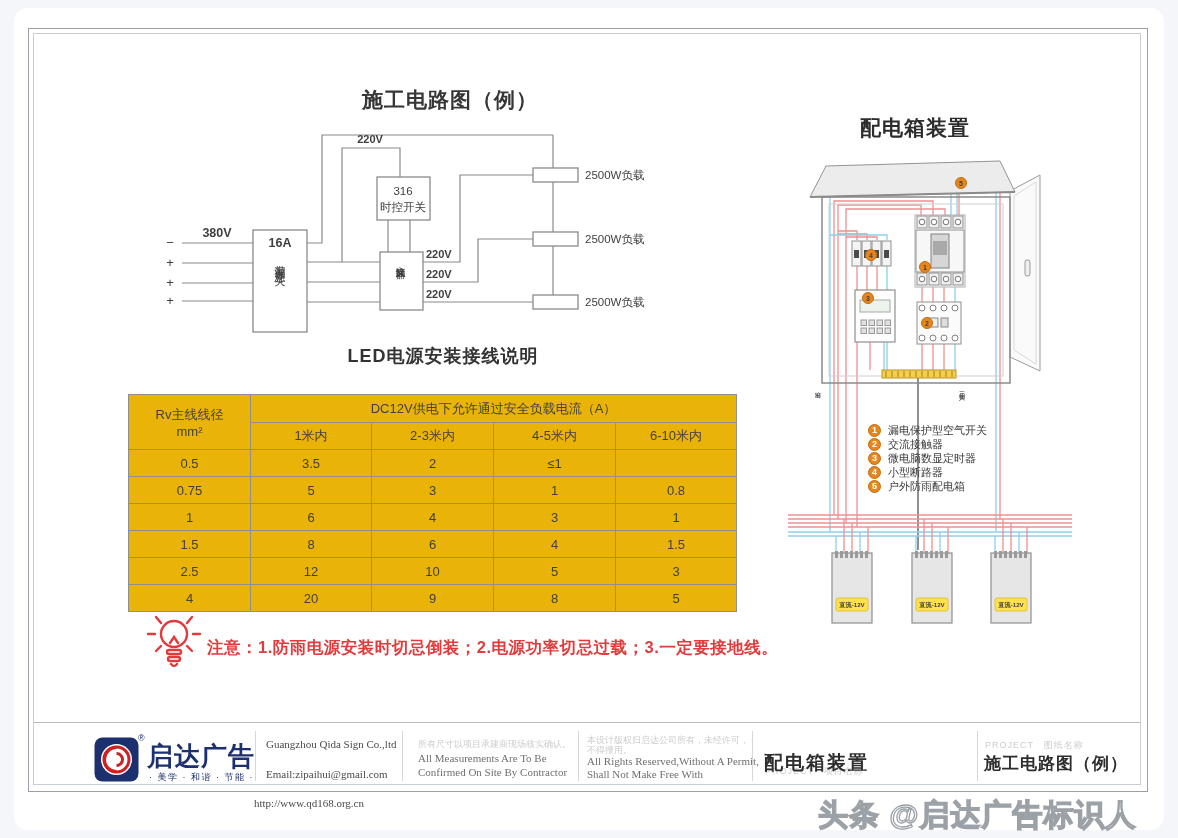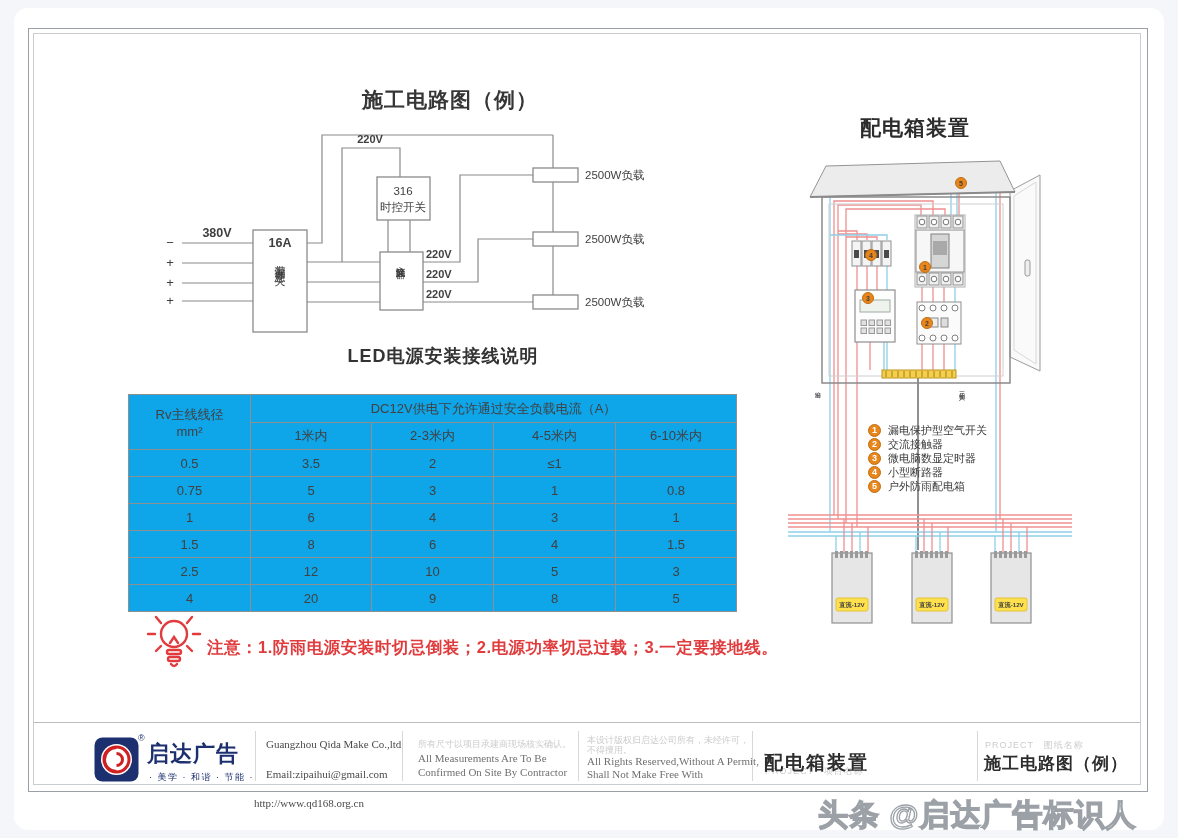--- a/index.html
+++ b/index.html
@@ -11,21 +11,21 @@
   .frame-inner{position:absolute;left:33px;top:33px;width:1106px;height:750px;border:1px solid #c9cdd0;}
   .sec-title{font-weight:bold;color:#363636;text-align:center;letter-spacing:1px;}
   svg{font-family:"Liberation Sans",sans-serif;}
   svg text{fill:#3f3f3f;}
   .wire-red{stroke:#ef8f8f;stroke-width:1.3;fill:none;}
   .wire-blue{stroke:#8ecfe8;stroke-width:1.3;fill:none;}
   .wire-dark{stroke:#555;stroke-width:1.3;fill:none;}
   .ckt{stroke:#8a8a8a;stroke-width:1.2;fill:none;}
   .box{fill:#ffffff;stroke:#8a8a8a;stroke-width:1.3;}
   .vtx{writing-mode:vertical-rl;text-orientation:upright;letter-spacing:2px;}
-  table.spec{border-collapse:collapse;width:608px;table-layout:fixed;background:#0ea5e9;}
+  table.spec{border-collapse:collapse;width:608px;table-layout:fixed;background:#eab308;}
   table.spec td{border:1px solid #8f8f8f;text-align:center;vertical-align:middle;
     font-size:13px;color:#414141;height:26px;padding:0;}
   table.spec .hd1{height:27px;}
   .legend-row{display:flex;align-items:center;gap:7px;margin-bottom:2px;height:12px;}
   .legend-badge{width:13px;height:13px;border-radius:50%;background:#e8861c;border:1px solid #bf6e10;
     box-sizing:border-box;color:#fff;font-size:9px;font-weight:bold;display:flex;align-items:center;justify-content:center;flex:0 0 13px;}
   .legend-label{font-size:11px;color:#3a3a3a;white-space:nowrap;}
   .foot-sep{position:absolute;top:731px;width:1px;height:50px;background:#d7d7d7;}
   .foot-gray{position:absolute;font-size:9px;color:#cccccc;white-space:nowrap;}
   .foot-serif{position:absolute;font-family:"Liberation Serif",serif;font-size:11px;color:#707070;white-space:nowrap;}
@@ -436,25 +436,25 @@
   <div class="abs" style="left:34px;top:722px;width:1106px;height:1px;background:#b8bcbf;"></div>
 
   <svg class="abs" style="left:94px;top:737px;" width="45" height="45" viewBox="0 0 45 45">
     <rect x="0.5" y="0.5" width="44" height="44" rx="8" fill="#1c2f6e"></rect>
     <circle cx="22.5" cy="22.5" r="15.5" fill="#ffffff"></circle>
     <circle cx="22.5" cy="22.5" r="12.5" fill="none" stroke="#cf2121" stroke-width="3"></circle>
     <path d="M22.5,10.5 a12,12 0 0 0 0,24" fill="none" stroke="#cf2121" stroke-width="3"></path>
     <path d="M22.5,16.5 a6,6 0 0 1 0,12" fill="none" stroke="#cf2121" stroke-width="3"></path>
   </svg>
   <div class="abs" style="left:138px;top:733px;font-size:9px;color:#1c2f6e;">®</div>
-  <div class="abs" style="left:147px;top:739px;font-size:22px;font-weight:bold;color:#1c2f6e;letter-spacing:1px;white-space:nowrap;">启达广告</div>
+  <div class="abs" style="left:147px;top:739px;font-size:26px;font-weight:bold;color:#1c2f6e;letter-spacing:1px;white-space:nowrap;">启达广告</div>
   <div class="abs" style="left:149px;top:771px;font-size:9px;color:#1c2f6e;letter-spacing:1.5px;white-space:nowrap;">· 美学 · 和谐 · 节能 ·</div>
 
   <div class="foot-sep" style="left:255px;"></div>
-  <div class="foot-serif" style="left:266px;top:738px;color:#4a4a4a;">Guangzhou Qida Make Co.,ltd</div>
+  <div class="foot-serif" style="left:266px;top:738px;color:#4a4a4a;">Guangzhou Qida Sign Co.,ltd</div>
   <div class="foot-serif" style="left:254px;top:753px;color:#4a4a4a;margin-top:44px;">http://www.qd168.org.cn</div>
   <div class="foot-serif" style="left:266px;top:768px;color:#4a4a4a;">Email:zipaihui@gmail.com</div>
 
   <div class="foot-sep" style="left:402px;"></div>
   <div class="foot-gray" style="left:418px;top:738px;">所有尺寸以项目承建商现场核实确认。</div>
   <div class="foot-serif" style="left:418px;top:752px;">All Measurements Are To Be</div>
   <div class="foot-serif" style="left:418px;top:766px;">Confirmed On Site By Contractor</div>
 
   <div class="foot-sep" style="left:578px;"></div>
   <div class="foot-gray" style="left:587px;top:734px;">本设计版权归启达公司所有，未经许可，</div>

